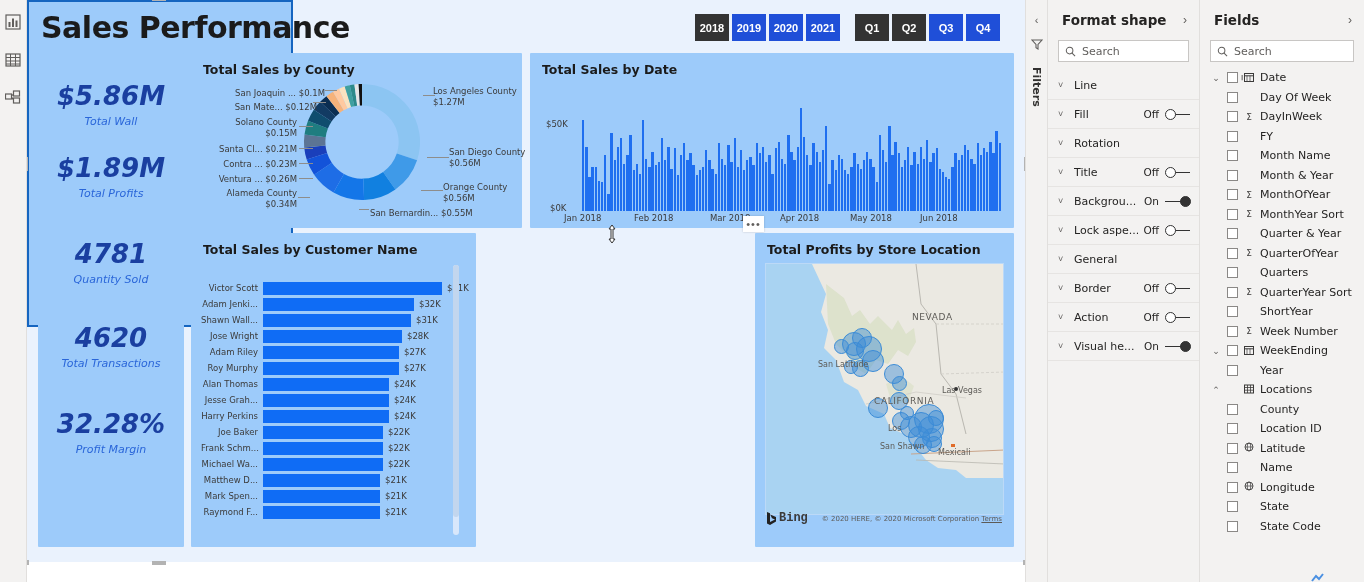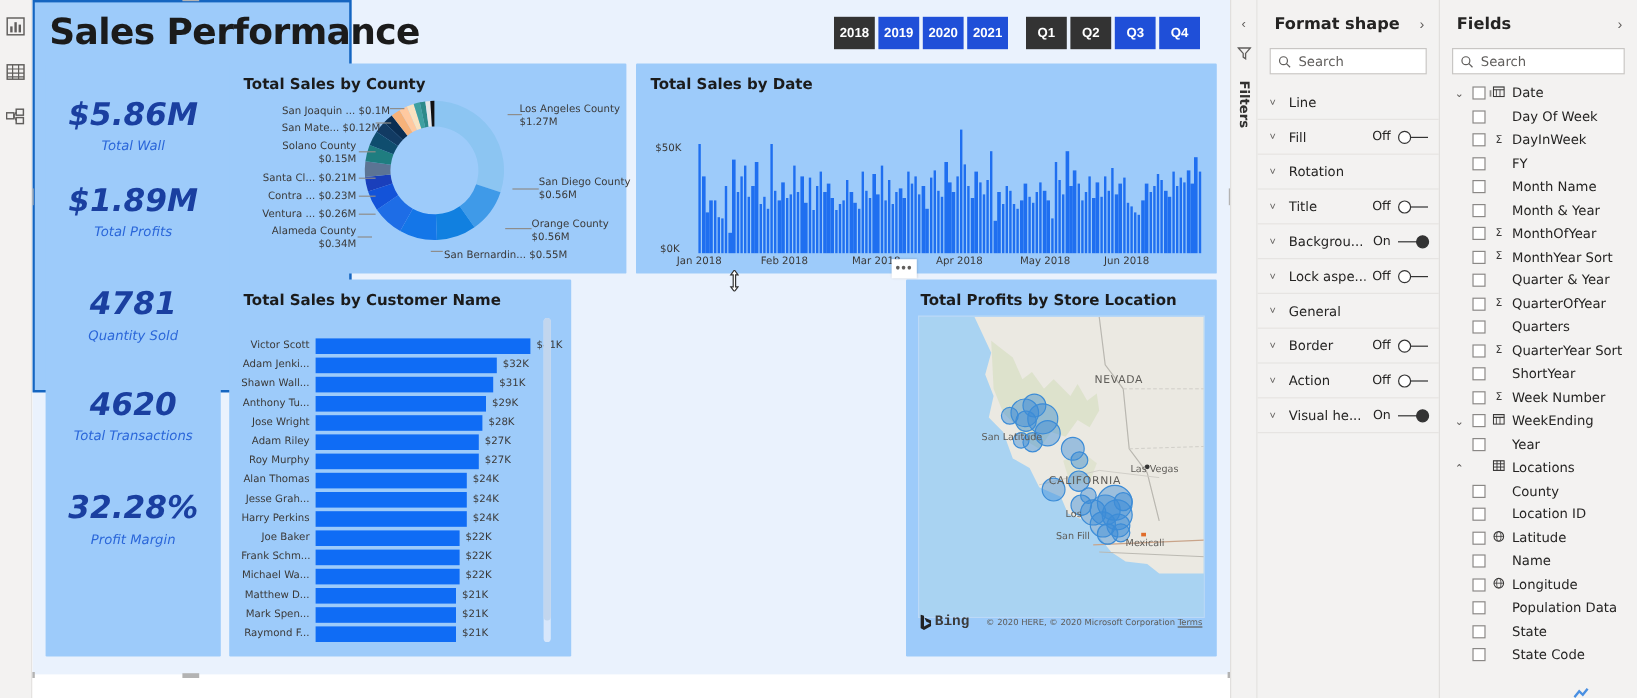--- a/index.html
+++ b/index.html
@@ -323,27 +323,20 @@
             <div class="bar-track">
               <div class="bar-fill" style="width: 151px;"></div>
               <div class="bar-val" style="left: 156px;">$32K</div>
             </div>
           </div>
           <div class="bar-row">
             <div class="bar-name">Shawn Wall...</div>
             <div class="bar-track">
               <div class="bar-fill" style="width: 148px;"></div>
               <div class="bar-val" style="left: 153px;">$31K</div>
-            </div>
-          </div>
-          <div class="bar-row">
-            <div class="bar-name">Anthony Tu...</div>
-            <div class="bar-track">
-              <div class="bar-fill" style="width: 142px;"></div>
-              <div class="bar-val" style="left: 147px;">$29K</div>
             </div>
           </div>
           <div class="bar-row">
             <div class="bar-name">Jose Wright</div>
             <div class="bar-track">
               <div class="bar-fill" style="width: 139px;"></div>
               <div class="bar-val" style="left: 144px;">$28K</div>
             </div>
           </div>
           <div class="bar-row">
@@ -636,21 +629,21 @@
         <div class="bubble" style="left:148px; top:172px; width:18px; height:18px;"></div>
         <div class="bubble" style="left:160px; top:172px; width:16px; height:16px;"></div>
         <div class="bubble" style="left:134px; top:142px; width:14px; height:14px;"></div>
         <div class="bubble" style="left:162px; top:146px; width:16px; height:16px;"></div>
 
         <div class="map-txt" style="left:146px; top:48px; font-size:9px; letter-spacing:0.6px;">NEVADA</div>
         <div class="map-txt" style="left:108px; top:132px; font-size:9px; letter-spacing:0.6px;">CALIFORNIA</div>
         <div class="map-txt" style="left:52px; top:96px;">San Latitude</div>
         <div class="map-txt" style="left:176px; top:122px;">Las Vegas</div>
         <div class="map-txt" style="left:122px; top:160px;">Los</div>
-        <div class="map-txt" style="left:114px; top:178px;">San Fill</div>
+        <div class="map-txt" style="left:114px; top:178px;">San Shawn</div>
         <div class="map-txt" style="left:172px; top:184px;">Mexicali</div>
       </div>
       <div id="bing">
         <svg width="9" height="13" viewBox="0 0 9 13">
             <path d="M0 0 L3 1.2 V10 L8 7.4 L5 6.2 L3.2 2.6 L9 5 V9.6 L3 13 L0 11.4 Z" fill="#222"></path>
           </svg>
         <span class="bl">Bing</span>
       </div>
       <div id="map-credit">
         <span>© 2020 HERE, © 2020 Microsoft Corporation</span>
@@ -909,25 +902,20 @@
         <span class="tico"><svg width="10" height="10" viewBox="0 0 10 10">
             <circle cx="5" cy="5" r="4" fill="none" stroke="#3b3a39" stroke-width="0.9"></circle>
             <ellipse cx="5" cy="5" rx="1.8" ry="4" fill="none" stroke="#3b3a39" stroke-width="0.7"></ellipse>
             <line x1="1" y1="5" x2="9" y2="5" stroke="#3b3a39" stroke-width="0.7"></line>
           </svg></span>
         <span class="fname">Longitude</span>
       </div>
       <div class="fld lvl2">
         <span class="cbx"></span>
         <span class="tico"></span>
-        <span class="fname">Population Data</span>
-      </div>
-      <div class="fld lvl2">
-        <span class="cbx"></span>
-        <span class="tico"></span>
         <span class="fname">State</span>
       </div>
       <div class="fld lvl2">
         <span class="cbx"></span>
         <span class="tico"></span>
         <span class="fname">State Code</span>
       </div>
     </div>
 </div>
 <div id="state-code-ico">

